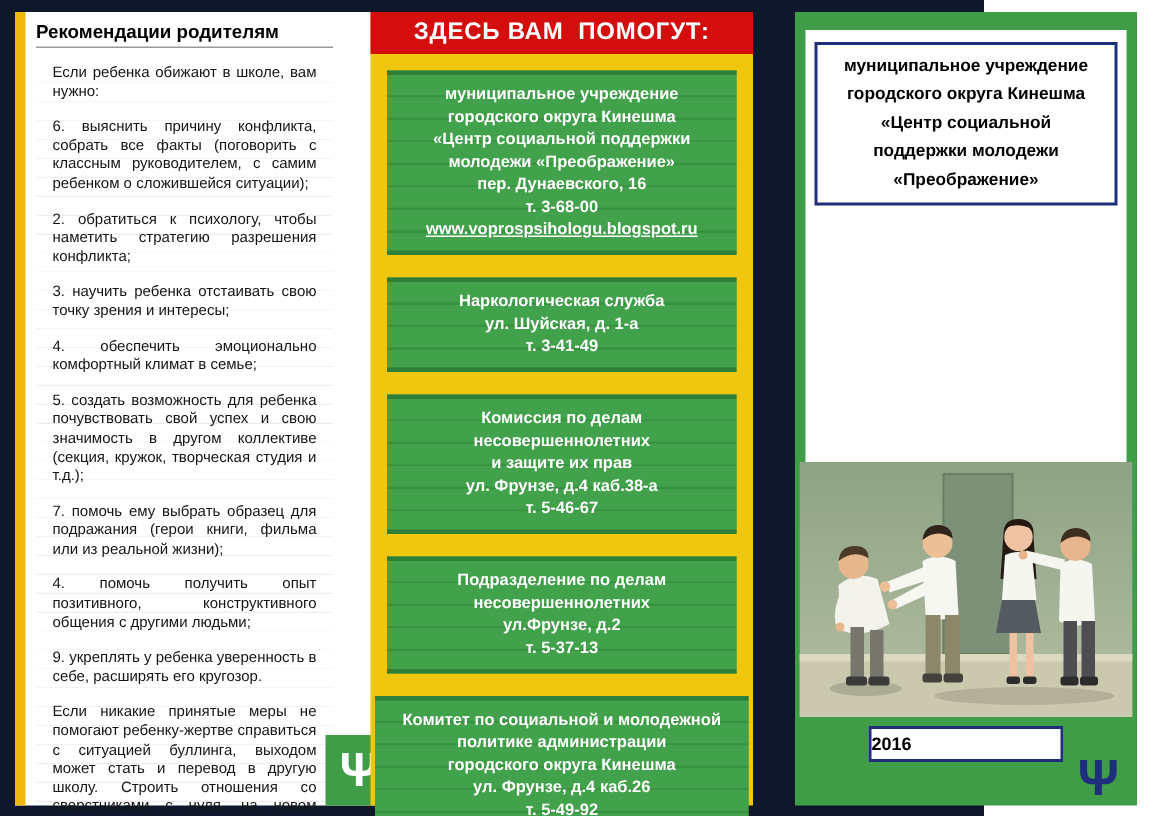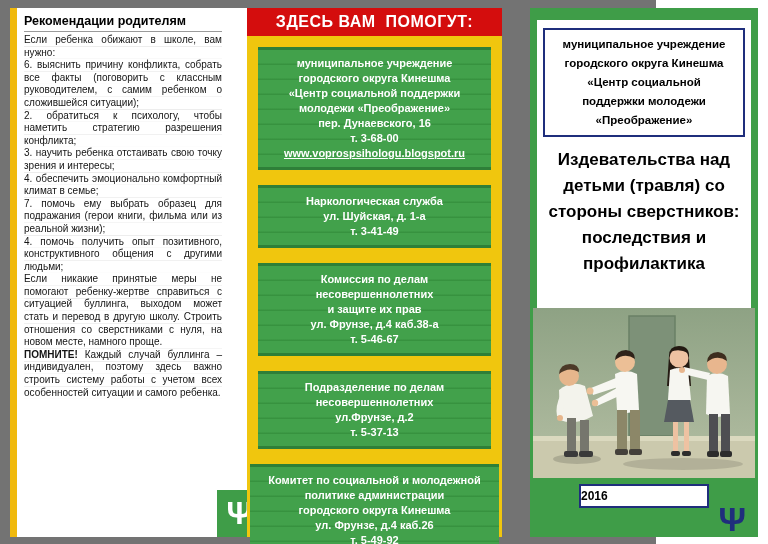--- a/index.html
+++ b/index.html
@@ -1,27 +1,27 @@
 <!DOCTYPE html>
 <html><head>
 <meta charset="utf-8">
 <style>
   * { margin:0; padding:0; box-sizing:border-box; }
   html,body { width:768px; height:544px; background:#ffffff; font-family:"Liberation Sans", sans-serif; overflow:hidden; }
-  .page { position:relative; width:656px; height:544px; background:#737373; }
+  .page { position:relative; width:656px; height:544px; background:#0f172a; }
   .panel { position:absolute; top:8px; height:529px; }
 
   
   .panel.left { left:10px; width:252px; background:#fff; }
   .accent-strip { position:absolute; left:0; top:0; bottom:0; width:7px; background:#f0b90d; }
   .left-content { position:absolute; left:14px; top:4px; width:198px; }
   .rec-title { font-size:12.5px; font-weight:bold; color:#000; padding:2px 0 3px 0; border-bottom:1px solid #9a9a9a; margin-bottom:2px; }
   .body-text { font-size:10px; line-height:12.6px; color:#141414; text-align:justify;
     background-image:repeating-linear-gradient(to bottom, transparent 0, transparent 11.6px, rgba(0,0,0,0.08) 12.6px); }
-  .body-text > div { margin:0; }
+  .body-text > div { margin:11px; }
   .note b { font-weight:bold; }
   .psi-box-left { position:absolute; right:0; bottom:0; width:45px; height:47px; background:#3f9d48;
     color:#ffffff; display:flex; align-items:center; justify-content:center; font-size:32px; font-weight:bold; }
 
   
   .panel.middle { left:247px; width:255px; background:#f0c60e; }
   .red-header { height:28px; background:#d40d0d; color:#fff; display:flex; align-items:center; justify-content:center; }
   .red-header span { font-weight:bold; font-size:16px; letter-spacing:.5px; white-space:pre; }
   .contacts { padding:11px 11px 0 11px; }
   .contact { background-color:#3f9d48;
@@ -54,22 +54,24 @@
   <div class="panel left">
     <div class="accent-strip"></div>
     <div class="left-content">
       <div class="rec-title">Рекомендации родителям</div>
       <div class="body-text">
         <div>Если ребенка обижают в школе, вам нужно:</div>
         <div>6. выяснить причину конфликта, собрать все факты (поговорить с классным руководителем, с самим ребенком о сложившейся ситуации);</div>
         <div>2. обратиться к психологу, чтобы наметить стратегию разрешения конфликта;</div>
         <div>3. научить ребенка отстаивать свою точку зрения и интересы;</div>
         <div>4. обеспечить эмоционально комфортный климат в семье;</div>
+        <div>5. создать возможность для ребенка почувствовать свой успех и свою значимость в другом коллективе (секция, кружок, творческая студия и т.д.);</div>
         <div>7. помочь ему выбрать образец для подражания (герои книги, фильма или из реальной жизни);</div>
         <div>4. помочь получить опыт позитивного, конструктивного общения с другими людьми;</div>
+        <div>9. укреплять у ребенка уверенность в себе, расширять его кругозор.</div>
         <div>Если никакие принятые меры не помогают ребенку-жертве справиться с ситуацией буллинга, выходом может стать и перевод в другую школу. Строить отношения со сверстниками с нуля, на новом месте, намного проще.</div>
         <div class="note"><b>ПОМНИТЕ!</b><span> Каждый случай буллинга – индивидуален, поэтому здесь важно строить систему работы с учетом всех особенностей ситуации и самого ребенка.</span></div>
       </div>
     </div>
     <div class="psi-box-left">
         <span>Ψ</span>
       </div>
   </div>
 
   <div class="panel middle">
@@ -114,25 +116,20 @@
     </div>
   </div>
 
   <div class="panel right">
     <div class="white-area">
       <div class="org-box">муниципальное учреждение
 городского округа Кинешма
 «Центр социальной
 поддержки молодежи
 «Преображение»</div>
-      <div class="right-title">Издевательства над
-детьми (травля) со
-стороны сверстников:
-последствия и
-профилактика</div>
     </div>
 
     <svg class="photo" viewBox="0 0 222 170" preserveAspectRatio="none" xmlns="http://www.w3.org/2000/svg">
       <defs>
         <linearGradient id="wall" x1="0" y1="0" x2="0" y2="1">
           <stop offset="0" stop-color="#8ea284"></stop>
           <stop offset="1" stop-color="#b5bfa4"></stop>
         </linearGradient>
       </defs>
       <rect width="222" height="170" fill="url(#wall)"></rect>

